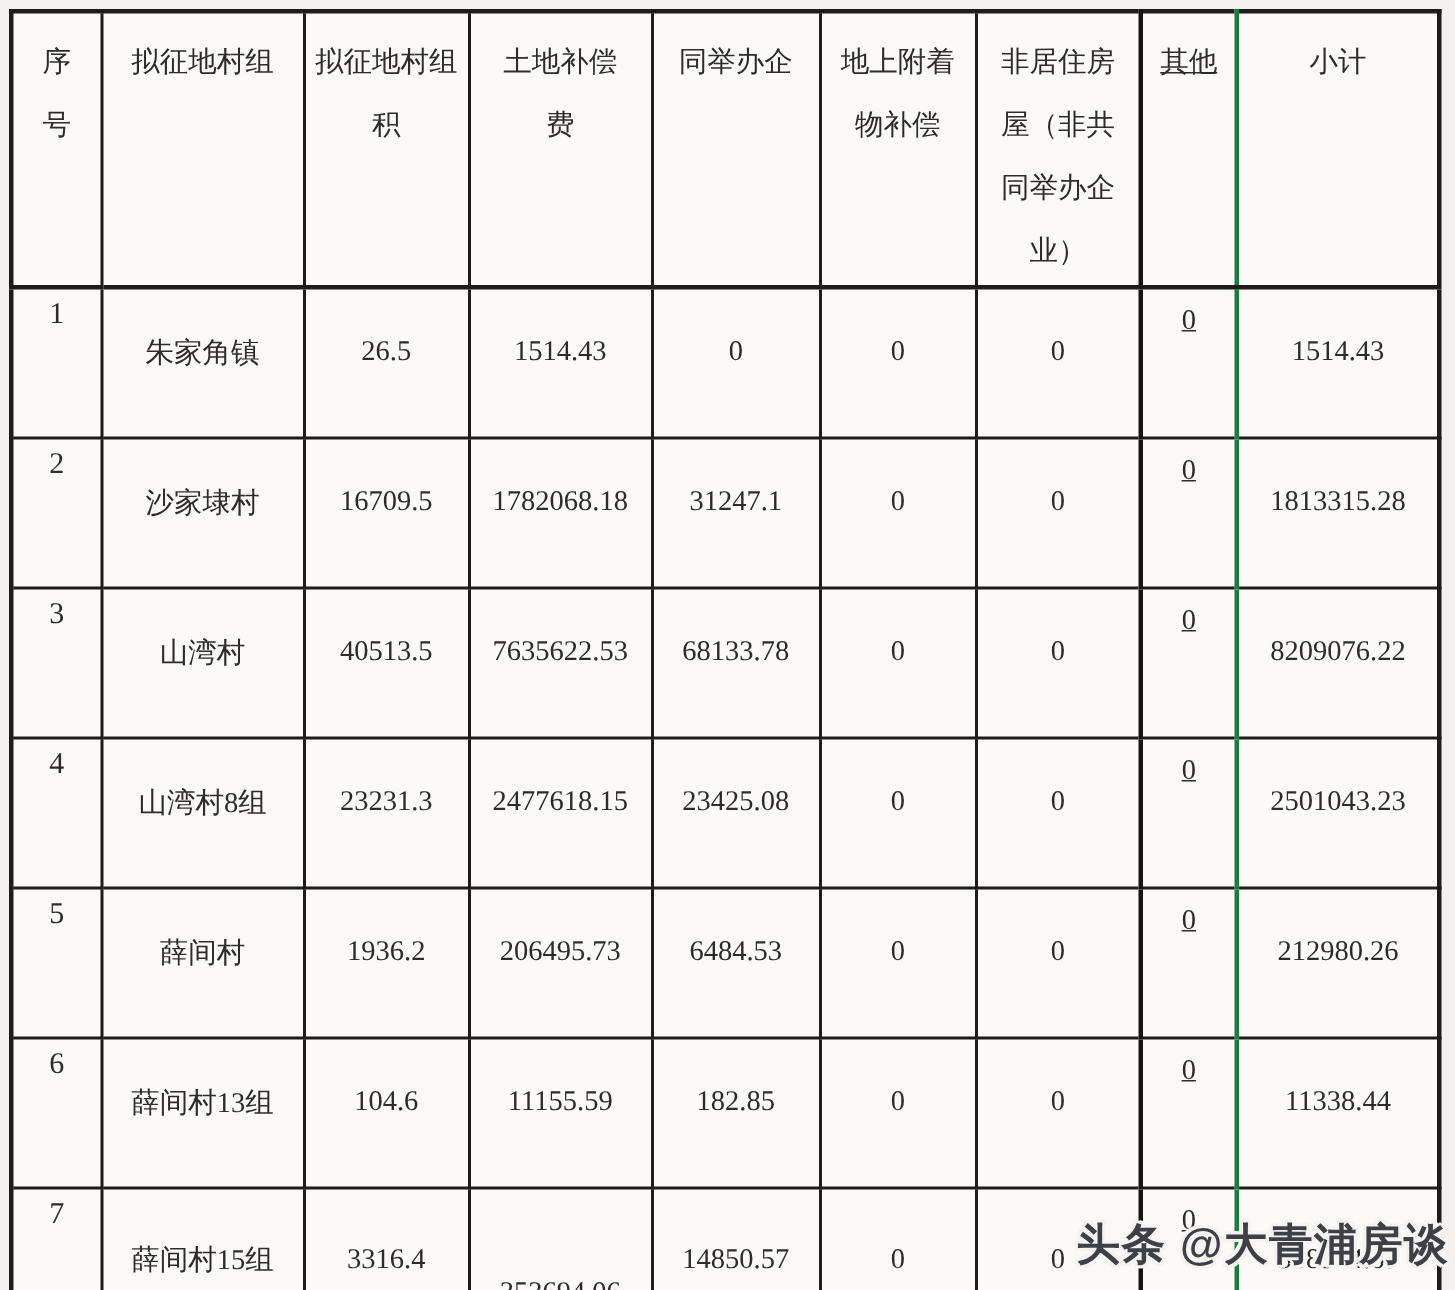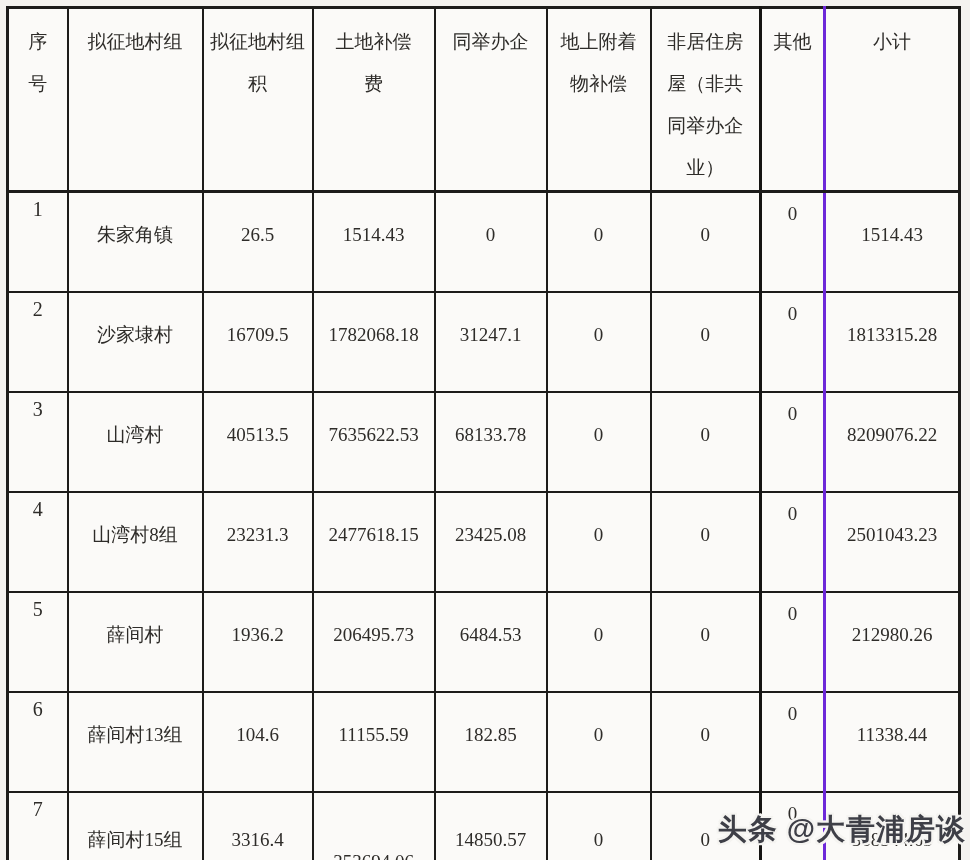--- a/index.html
+++ b/index.html
@@ -49,21 +49,21 @@
     vertical-align:middle;
     padding-bottom:16px;
   }
   
   tbody td.col-index{
     vertical-align:top;
     padding-top:5px;padding-bottom:0;
     font-size:20px;
   }
   
-  .col-other{border-left:3px solid #151412;border-right:3px solid #6d28d9;}
+  .col-other{border-left:3px solid #151412;border-right:3px solid #15803d;text-decoration:underline;}
   tbody td.col-other{
     vertical-align:top;
     padding-top:10px;padding-bottom:0;
   }
   
   tbody td.v-low{padding-top:28px;padding-bottom:0;}
 
   .watermark{
     position:absolute;
     right:4px;bottom:10px;

